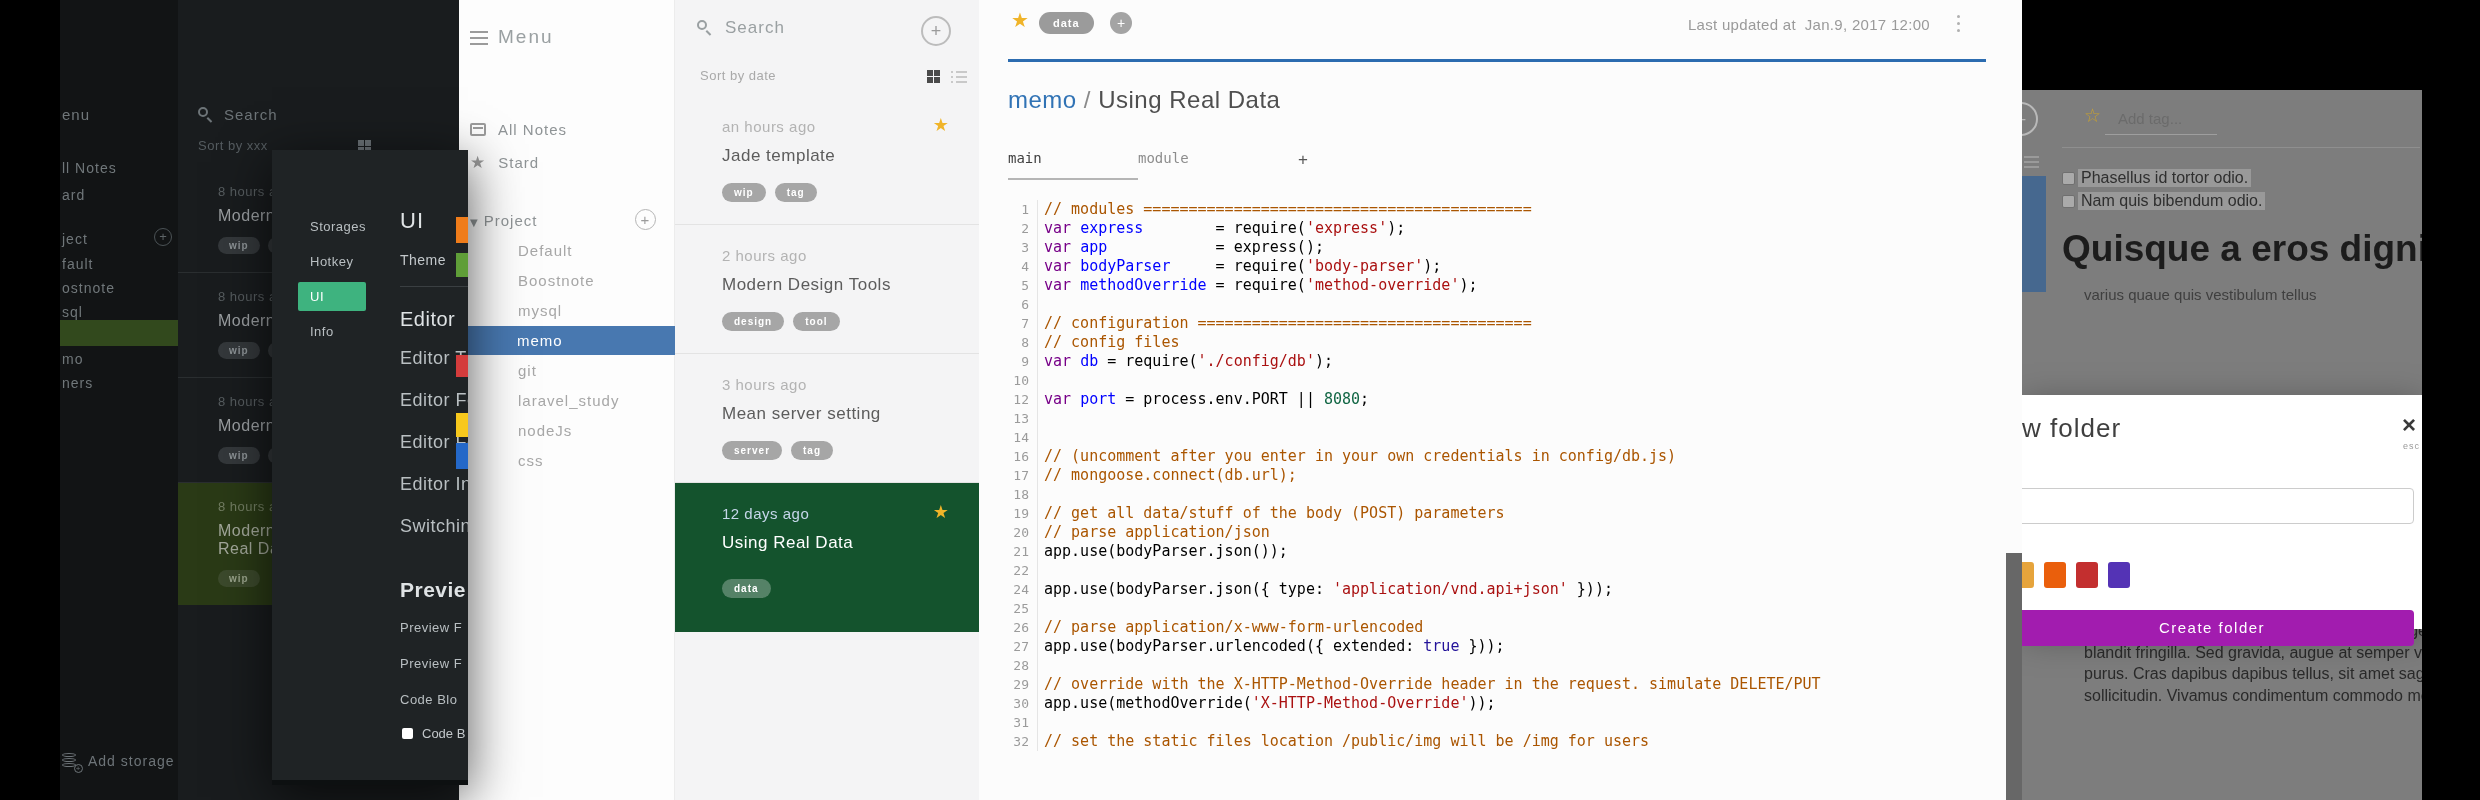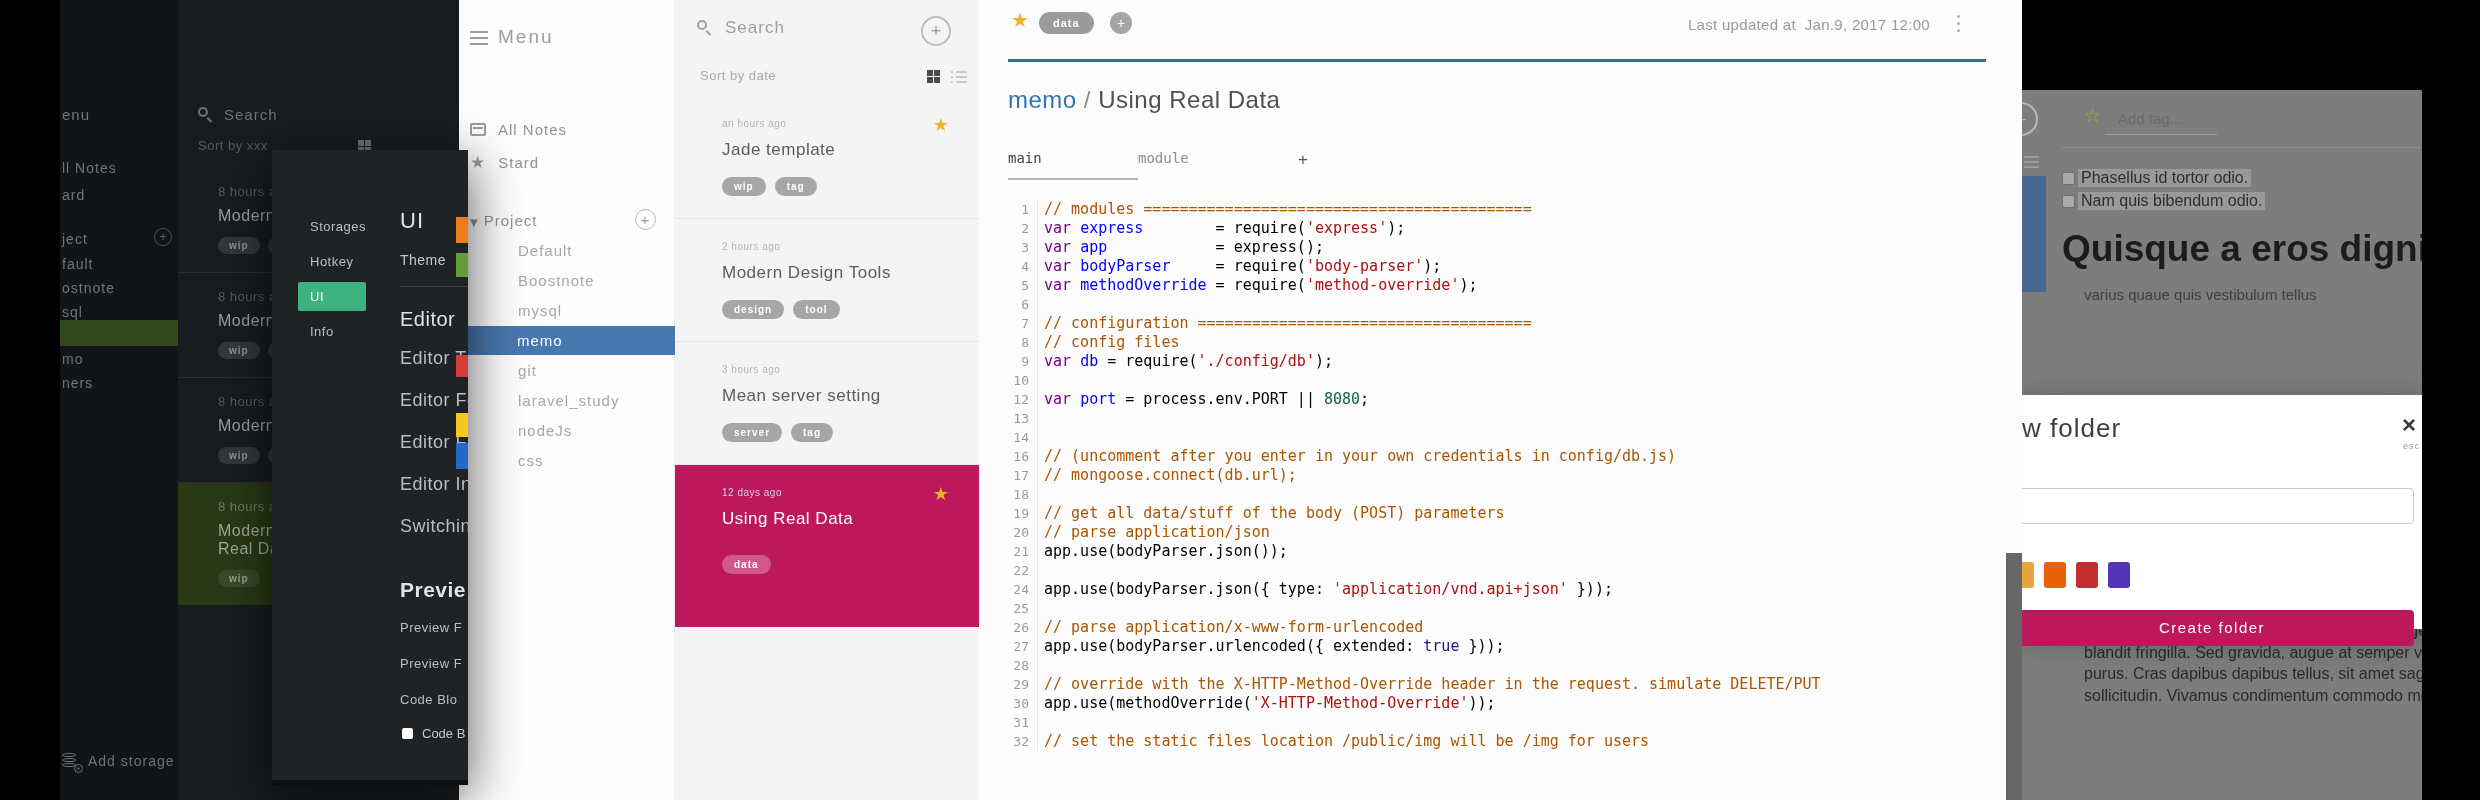--- a/index.html
+++ b/index.html
@@ -70,26 +70,26 @@
   .nl-plus { position:absolute; left:246px; top:16px; width:30px; height:30px; border:2px solid #bcbcbc; border-radius:50%; color:#9b9b9b; font-size:18px; line-height:26px; text-align:center; font-weight:300; }
   .nl-sort { position:absolute; left:25px; top:68px; color:#a9a9a9; font-size:13px; letter-spacing:0.5px; }
   .grid-ic { position:absolute; left:252px; top:70px; width:13px; height:13px; display:grid; grid-template-columns:6px 6px; grid-gap:1px; }
   .grid-ic span { width:6px; height:6px; background:#4a4a4a; }
   .list-ic { position:absolute; left:276px; top:71px; width:16px; }
   .list-ic span { display:block; height:2px; background:#c9c9c9; margin-bottom:3px; position:relative; margin-left:5px; }
   .list-ic span:before { content:""; position:absolute; left:-5px; top:0; width:2px; height:2px; background:#c9c9c9; }
   .nl-cards { position:absolute; left:0; top:96px; width:304px; }
   .nl-card { position:relative; padding:22px 24px 22px 47px; border-bottom:1px solid #e3e3e3; }
   .nl-card:last-child { border-bottom:none; }
-  .nl-card .time { color:#b3b3b3; font-size:10px; letter-spacing:0.5px; }
+  .nl-card .time { color:#b3b3b3; font-size:15px; letter-spacing:0.5px; }
   .nl-card .title { margin-top:11px; color:#5c5c5c; font-size:17px; letter-spacing:0.5px; }
   .nl-card .tags { margin-top:17px; display:flex; gap:9px; }
   .nl-card .pill { background:#a6a6a6; color:#fff; font-size:10px; font-weight:bold; letter-spacing:1px; border-radius:10px; padding:4px 12px; }
   .nl-card .star { position:absolute; right:30px; top:18px; font-family:"DejaVu Sans", sans-serif; font-size:18px; color:#f0b429; }
-  .nl-card.selected { background:#be185d; border-bottom:none; padding-bottom:53px; }
+  .nl-card.selected { background:#14532d; border-bottom:none; padding-bottom:34px; }
   .nl-card.selected .time { color:#c6d7ea; }
   .nl-card.selected .title { color:#fff; }
   .nl-card.selected .tags { margin-top:26px; }
   .nl-card.selected .pill { background:rgba(255,255,255,0.28); }
 
   
   .editor { position:absolute; left:979px; top:0; width:1043px; height:800px; background:#fcfcfc; z-index:10; }
   .ed-star { position:absolute; left:32px; top:8px; font-family:"DejaVu Sans", sans-serif; font-size:20px; color:#f0b429; }
   .ed-tag { position:absolute; left:60px; top:12px; background:#9b9b9b; color:#fff; font-size:11px; font-weight:bold; letter-spacing:1px; border-radius:11px; padding:5px 14px; }
   .ed-plus { position:absolute; left:131px; top:12px; width:22px; height:22px; background:#a4a4a4; border-radius:50%; color:#fff; font-size:14px; line-height:22px; text-align:center; }
@@ -130,21 +130,21 @@
   .rc-heading { position:absolute; left:40px; top:138px; color:#1c1c1c; font-size:37px; font-weight:600; white-space:nowrap; }
   .rc-faint { position:absolute; left:62px; top:196px; color:#3f3f3f; font-size:15px; white-space:nowrap; }
   .rc-paragraph { position:absolute; left:62px; top:487px; color:#2a2a2a; font-size:16px; line-height:21.5px; white-space:nowrap; }
   .rc-dialog { position:absolute; left:0; top:305px; width:400px; height:234px; background:#fff; box-shadow:0 8px 34px rgba(0,0,0,0.35); }
   .rc-dialog .d-title { position:absolute; left:0; top:18px; color:#3f3f3f; font-size:26px; letter-spacing:1px; white-space:nowrap; }
   .rc-dialog .d-close { position:absolute; left:380px; top:16px; color:#3a3a3a; font-size:24px; font-weight:bold; }
   .rc-dialog .d-esc { position:absolute; left:381px; top:46px; color:#9a9a9a; font-size:9px; letter-spacing:1px; }
   .rc-dialog .d-input { position:absolute; left:-12px; top:93px; width:404px; height:36px; border:1px solid #ccc; border-radius:4px; background:#fff; }
   .rc-dialog .d-swatches { position:absolute; left:-10px; top:167px; display:flex; gap:10px; }
   .rc-dialog .d-swatches span { width:22px; height:26px; border-radius:3px; }
-  .rc-dialog .d-btn { position:absolute; left:-12px; top:215px; width:404px; height:36px; background:#be185d; border-radius:4px; color:#fff; font-size:15px; letter-spacing:1.5px; text-align:center; line-height:36px; }
+  .rc-dialog .d-btn { position:absolute; left:-12px; top:215px; width:404px; height:36px; background:#a21caf; border-radius:4px; color:#fff; font-size:15px; letter-spacing:1.5px; text-align:center; line-height:36px; }
   .rc-blackband { position:absolute; left:0; top:0; width:458px; height:90px; background:#000; }
   .rc-blackcol { position:absolute; left:400px; top:0; width:58px; height:800px; background:#000; }
 
   
   .mag { width:16px; height:16px; position:relative; flex:none; }
   .mag i { display:block; position:absolute; left:0; top:0; width:10px; height:10px; border:2px solid currentColor; border-radius:50%; }
   .mag b { display:block; position:absolute; left:10px; top:10px; width:6px; height:2px; background:currentColor; transform:rotate(45deg); transform-origin:0 0; }
   .db-ic { width:18px; height:18px; position:relative; }
   .db-ic i { display:block; position:absolute; left:0; width:14px; height:4px; border:1.5px solid #6d7478; border-radius:50%; }
   .db-ic i:nth-child(1){top:1px} .db-ic i:nth-child(2){top:6px} .db-ic i:nth-child(3){top:11px}

